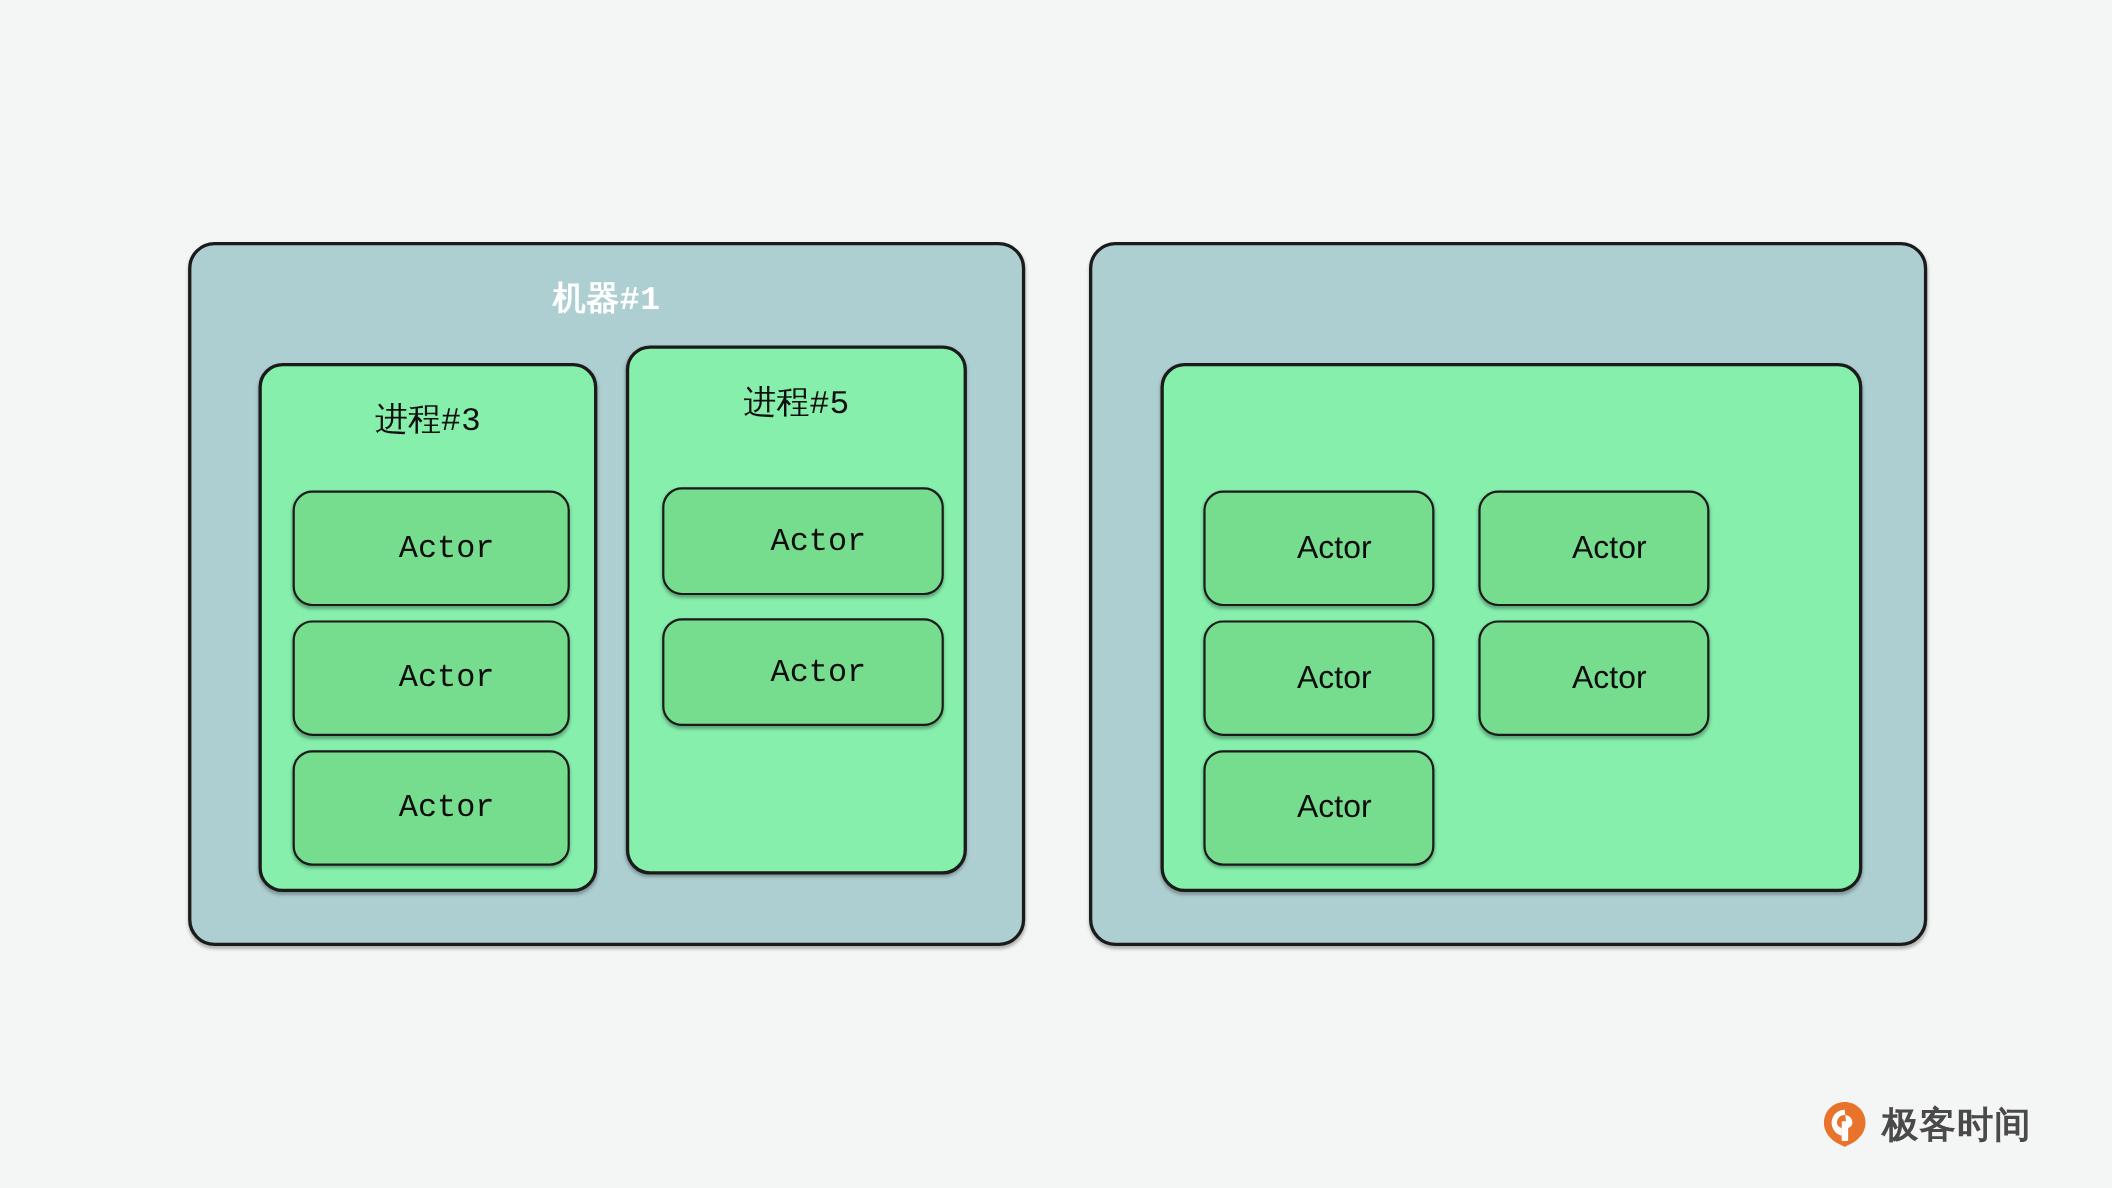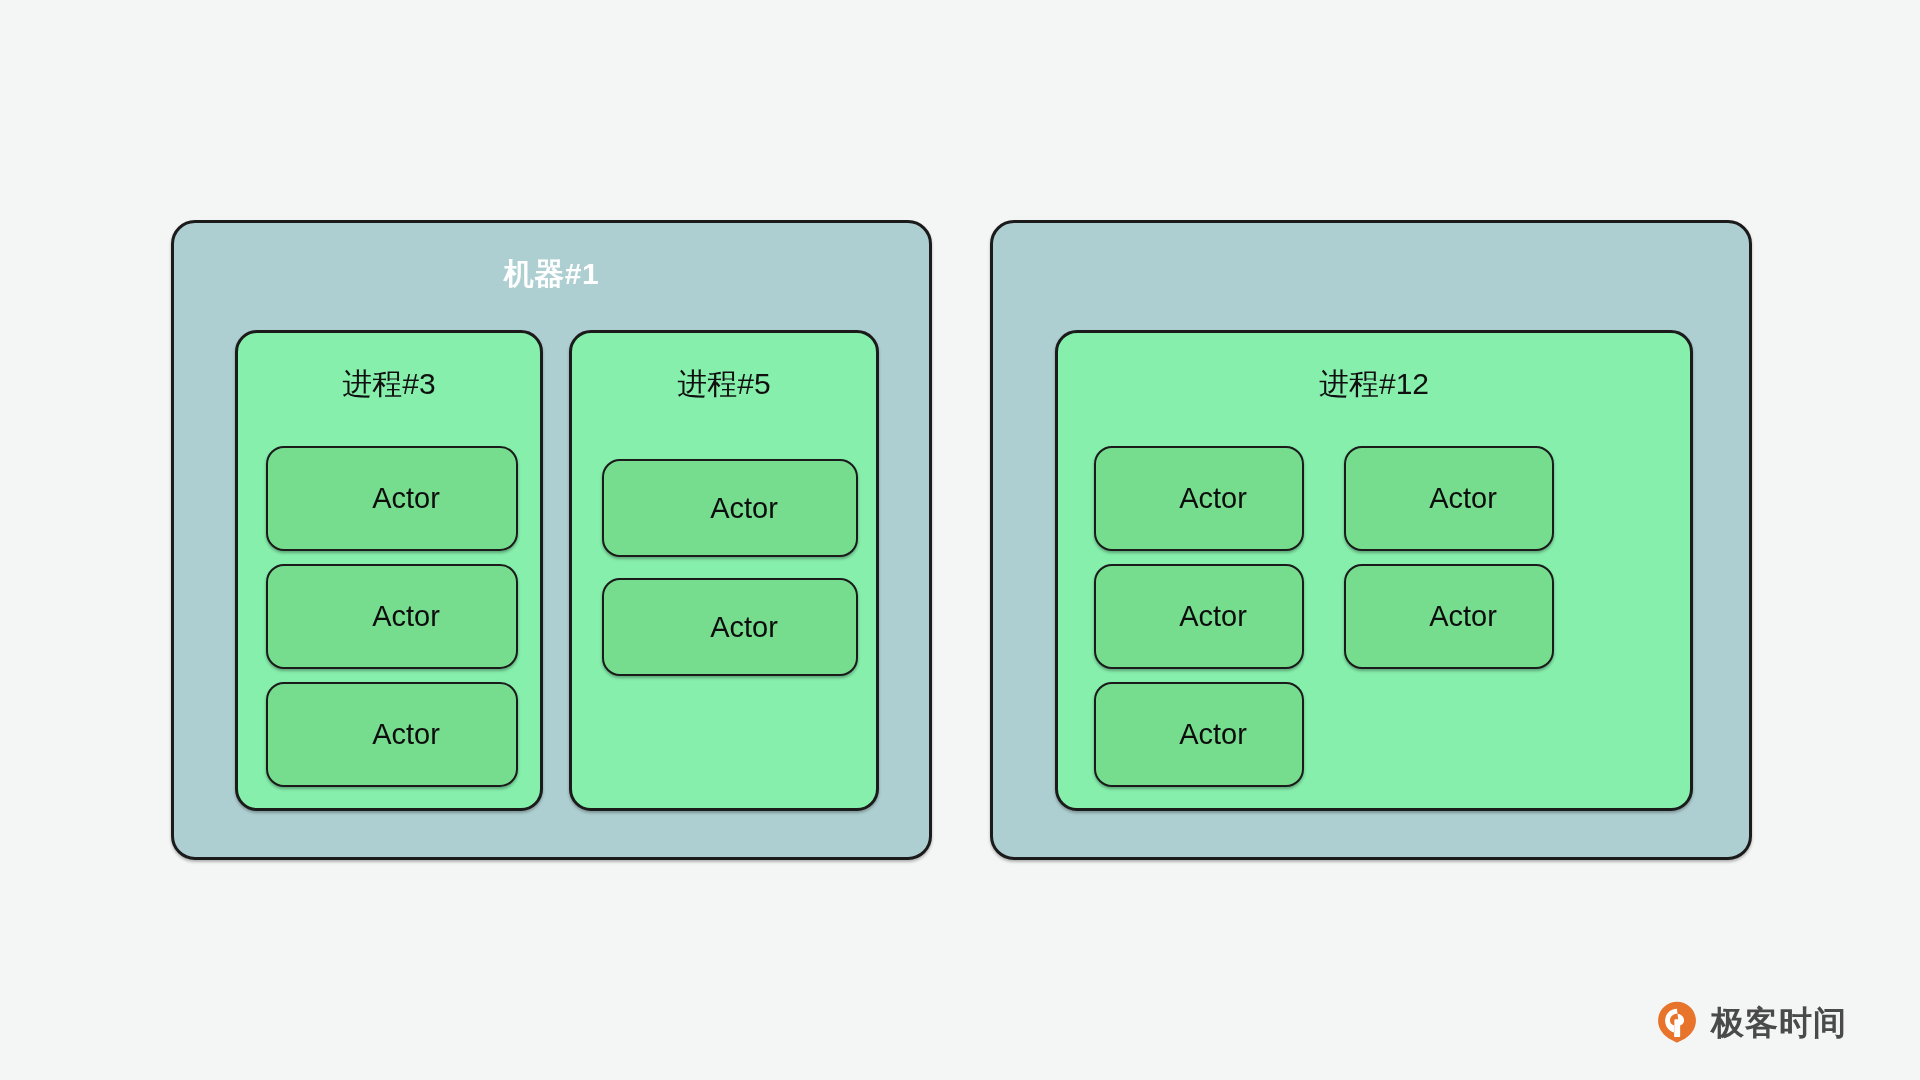--- a/index.html
+++ b/index.html
@@ -25,21 +25,21 @@
 
   
   .machine {
     position: absolute;
     background: #aecfd1;
     border: 3px solid #1b1b1b;
     border-radius: 24px;
     box-sizing: border-box;
     box-shadow: 0 2px 3px rgba(0,0,0,0.28);
   }
-  #machine-1 { left: 171px; top: 220px; width: 761px; height: 640px; }
+  #machine-1 { left: 171px; top: 220px; width: 761px; height: 640px; font-family: Liberation Mono, monospace; }
   #machine-2 { left: 990px; top: 220px; width: 762px; height: 640px; }
 
   .machine-title {
     position: absolute;
     left: 0;
     right: 0;
     top: 36px;
     text-align: center;
     color: #ffffff;
     font-size: 30px;
@@ -52,21 +52,21 @@
   
   .process {
     position: absolute;
     background: #86efac;
     border: 3px solid #1b1b1b;
     border-radius: 22px;
     box-sizing: border-box;
     box-shadow: 0 2px 3px rgba(0,0,0,0.28);
   }
   #process-3  { left: 61px;  top: 107px; width: 308px; height: 481px; }
-  #process-5  { left: 395px; top: 107px; width: 310px; height: 481px; }
+  #process-5  { left: 395px; top: 91px; width: 310px; height: 481px; }
   #process-12 { left: 62px;  top: 107px; width: 638px; height: 481px; }
 
   .process-title {
     position: absolute;
     left: 0;
     right: 0;
     top: 36px;
     text-align: center;
     color: #101010;
     font-size: 30px;
@@ -164,21 +164,20 @@
       </div>
       <div class="actor" id="p5-actor-2">
         <span class="actor-label">Actor</span>
       </div>
     </div>
   </div>
 
   <div class="machine" id="machine-2">
 
     <div class="process" id="process-12">
-      <div class="process-title">进程#12</div>
 
       <div class="actor" id="p12-actor-1">
         <span class="actor-label">Actor</span>
       </div>
       <div class="actor" id="p12-actor-2">
         <span class="actor-label">Actor</span>
       </div>
       <div class="actor" id="p12-actor-3">
         <span class="actor-label">Actor</span>
       </div>

